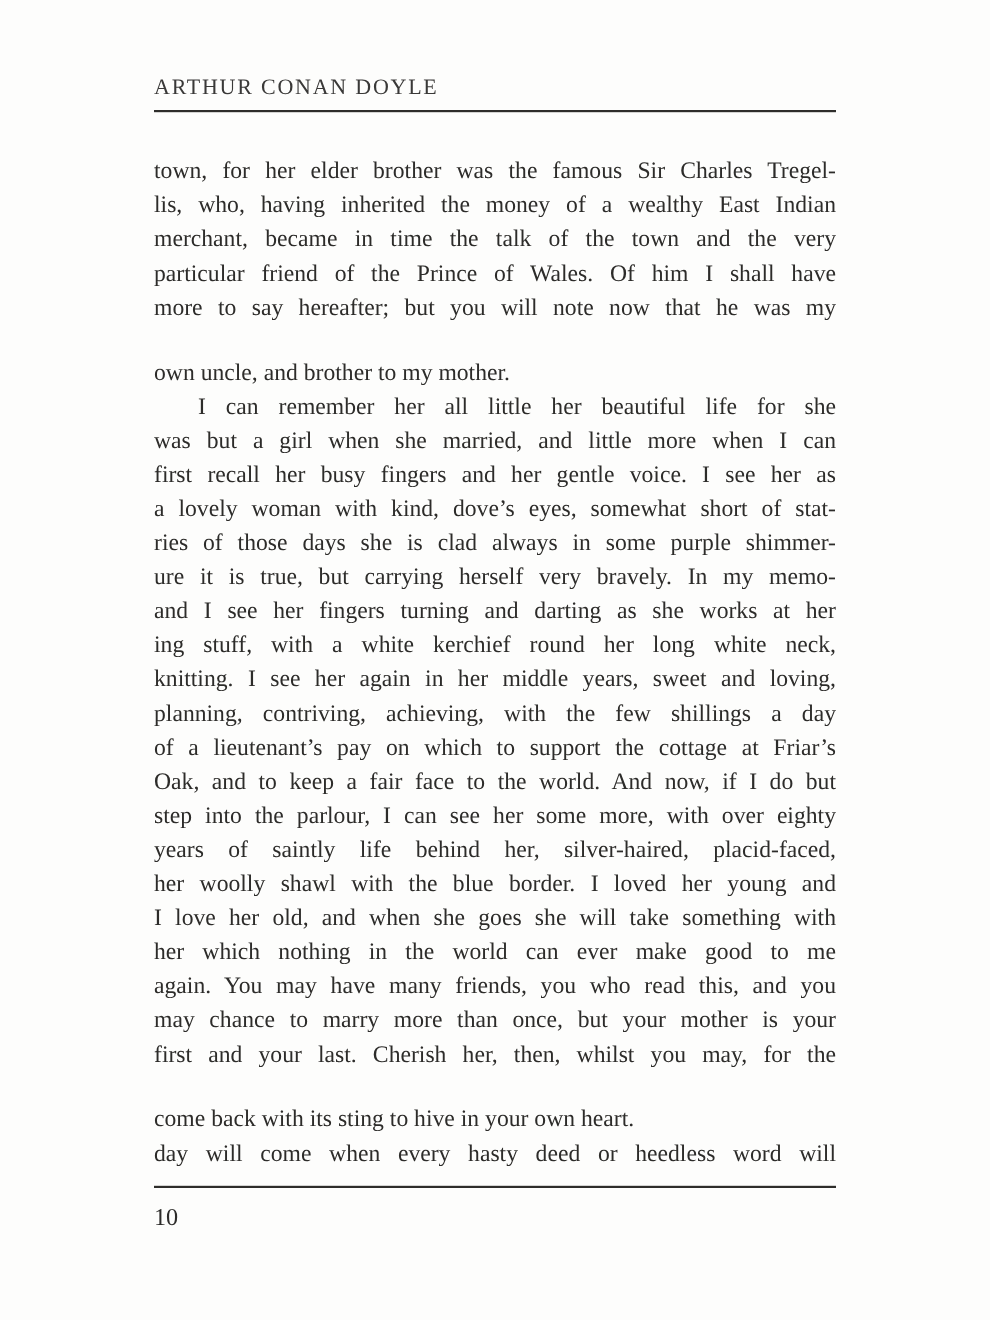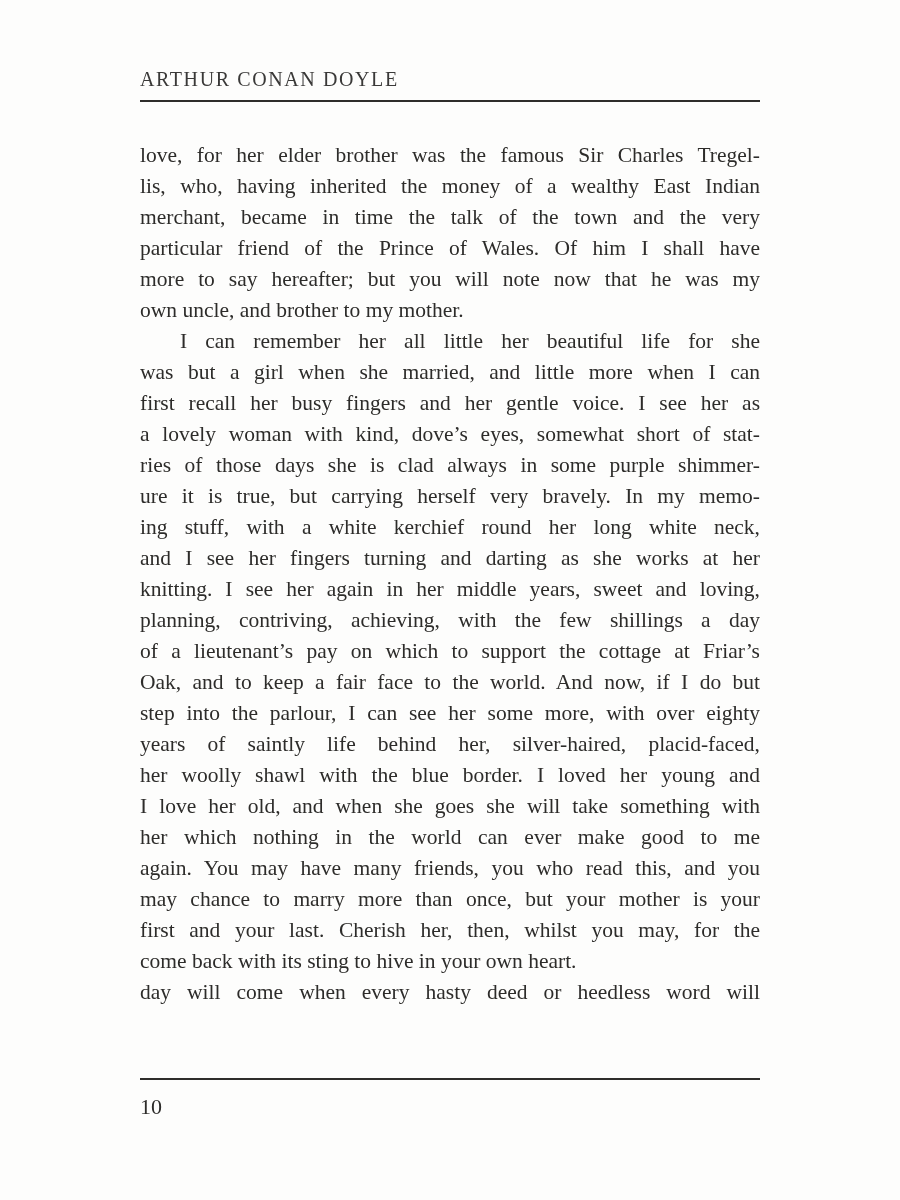--- a/index.html
+++ b/index.html
@@ -38,20 +38,21 @@
   .line {
     font-size: 21.5px;
     line-height: 31px;
     text-align: justify;
     text-align-last: justify;
     white-space: normal;
     color: #2d2c2a;
   }
   .line.last {
     text-align-last: left;
+    margin-top: 28px;
   }
   .line.indent-first {
     padding-left: 40px;
   }
   
   .footer-wrap { top: 1078px; }
   .page-number {
     text-align: left;
     font-size: 22px;
     color: #2d2c2a;
@@ -63,36 +64,36 @@
 
 <div class="page">
 
   <header class="content-col running-head-wrap">
     <div class="running-head">ARTHUR CONAN DOYLE</div>
     <div class="rule"></div>
   </header>
 
   <main class="content-col body-wrap" id="body-text">
       <div class="paragraph">
-        <div class="line">love, for her elder brother was the famous Sir Charles Tregel-</div>
+        <div class="line">town, for her elder brother was the famous Sir Charles Tregel-</div>
         <div class="line">lis, who, having inherited the money of a wealthy East Indian</div>
         <div class="line">merchant, became in time the talk of the town and the very</div>
         <div class="line">particular friend of the Prince of Wales. Of him I shall have</div>
         <div class="line">more to say hereafter; but you will note now that he was my</div>
         <div class="line last">own uncle, and brother to my mother.</div>
       </div>
       <div class="paragraph">
         <div class="line indent-first">I can remember her all little her beautiful life for she</div>
         <div class="line">was but a girl when she married, and little more when I can</div>
         <div class="line">first recall her busy fingers and her gentle voice. I see her as</div>
         <div class="line">a lovely woman with kind, dove’s eyes, somewhat short of stat-</div>
         <div class="line">ries of those days she is clad always in some purple shimmer-</div>
         <div class="line">ure it is true, but carrying herself very bravely. In my memo-</div>
+        <div class="line">and I see her fingers turning and darting as she works at her</div>
         <div class="line">ing stuff, with a white kerchief round her long white neck,</div>
-        <div class="line">and I see her fingers turning and darting as she works at her</div>
         <div class="line">knitting. I see her again in her middle years, sweet and loving,</div>
         <div class="line">planning, contriving, achieving, with the few shillings a day</div>
         <div class="line">of a lieutenant’s pay on which to support the cottage at Friar’s</div>
         <div class="line">Oak, and to keep a fair face to the world. And now, if I do but</div>
         <div class="line">step into the parlour, I can see her some more, with over eighty</div>
         <div class="line">years of saintly life behind her, silver-haired, placid-faced,</div>
         <div class="line">her woolly shawl with the blue border. I loved her young and</div>
         <div class="line">I love her old, and when she goes she will take something with</div>
         <div class="line">her which nothing in the world can ever make good to me</div>
         <div class="line">again. You may have many friends, you who read this, and you</div>

